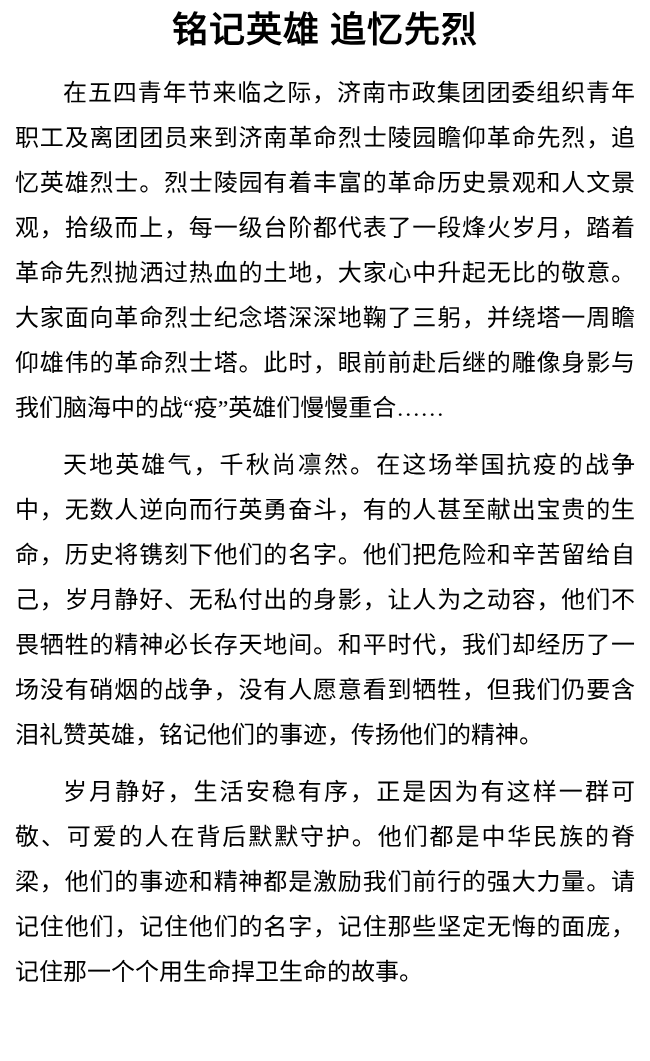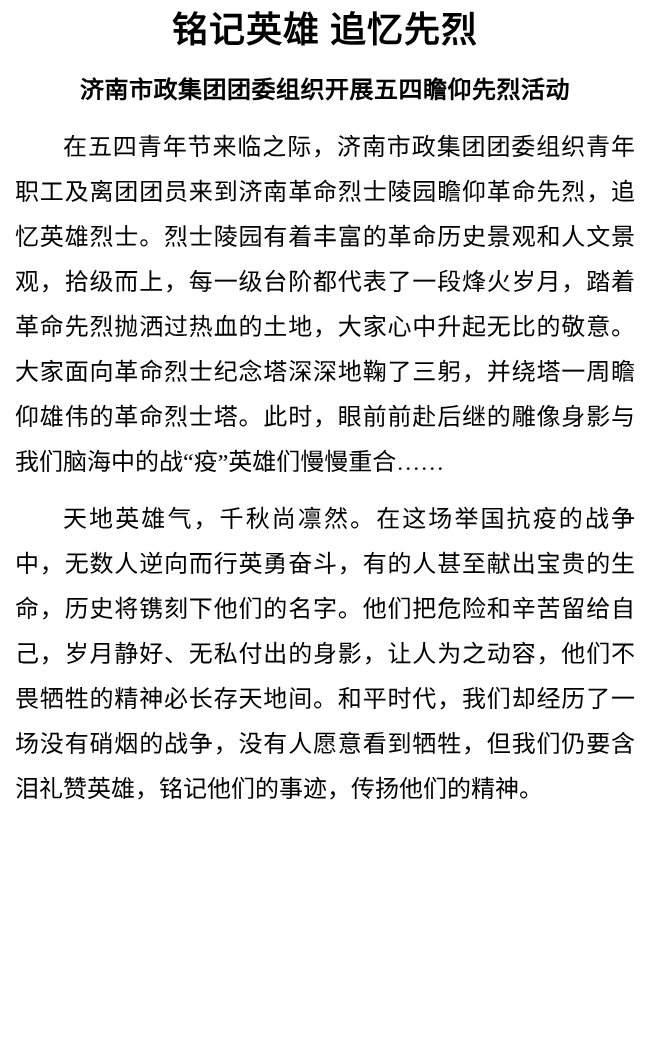--- a/index.html
+++ b/index.html
@@ -51,18 +51,18 @@
     text-indent: 2em;
     font-weight: normal;
     font-family: "Liberation Serif", serif;
   }
 </style>
 </head>
 <body>
 
 <div class="page">
   <h1 class="doc-title">铭记英雄 追忆先烈</h1>
-  <h2 class="doc-subtitle">济南市政集团团委组织开展五四瞻仰先烈活动</h2>
   <div class="doc-body">
     <p>在五四青年节来临之际，济南市政集团团委组织青年职工及离团团员来到济南革命烈士陵园瞻仰革命先烈，追忆英雄烈士。烈士陵园有着丰富的革命历史景观和人文景观，拾级而上，每一级台阶都代表了一段烽火岁月，踏着革命先烈抛洒过热血的土地，大家心中升起无比的敬意。大家面向革命烈士纪念塔深深地鞠了三躬，并绕塔一周瞻仰雄伟的革命烈士塔。此时，眼前前赴后继的雕像身影与我们脑海中的战“疫”英雄们慢慢重合……</p>
     <p>天地英雄气，千秋尚凛然。在这场举国抗疫的战争中，无数人逆向而行英勇奋斗，有的人甚至献出宝贵的生命，历史将镌刻下他们的名字。他们把危险和辛苦留给自己，岁月静好、无私付出的身影，让人为之动容，他们不畏牺牲的精神必长存天地间。和平时代，我们却经历了一场没有硝烟的战争，没有人愿意看到牺牲，但我们仍要含泪礼赞英雄，铭记他们的事迹，传扬他们的精神。</p>
+    <p>岁月静好，生活安稳有序，正是因为有这样一群可敬、可爱的人在背后默默守护。他们都是中华民族的脊梁，他们的事迹和精神都是激励我们前行的强大力量。请记住他们，记住他们的名字，记住那些坚定无悔的面庞，记住那一个个用生命捍卫生命的故事。</p>
   </div>
 </div>
 
 </body></html>

